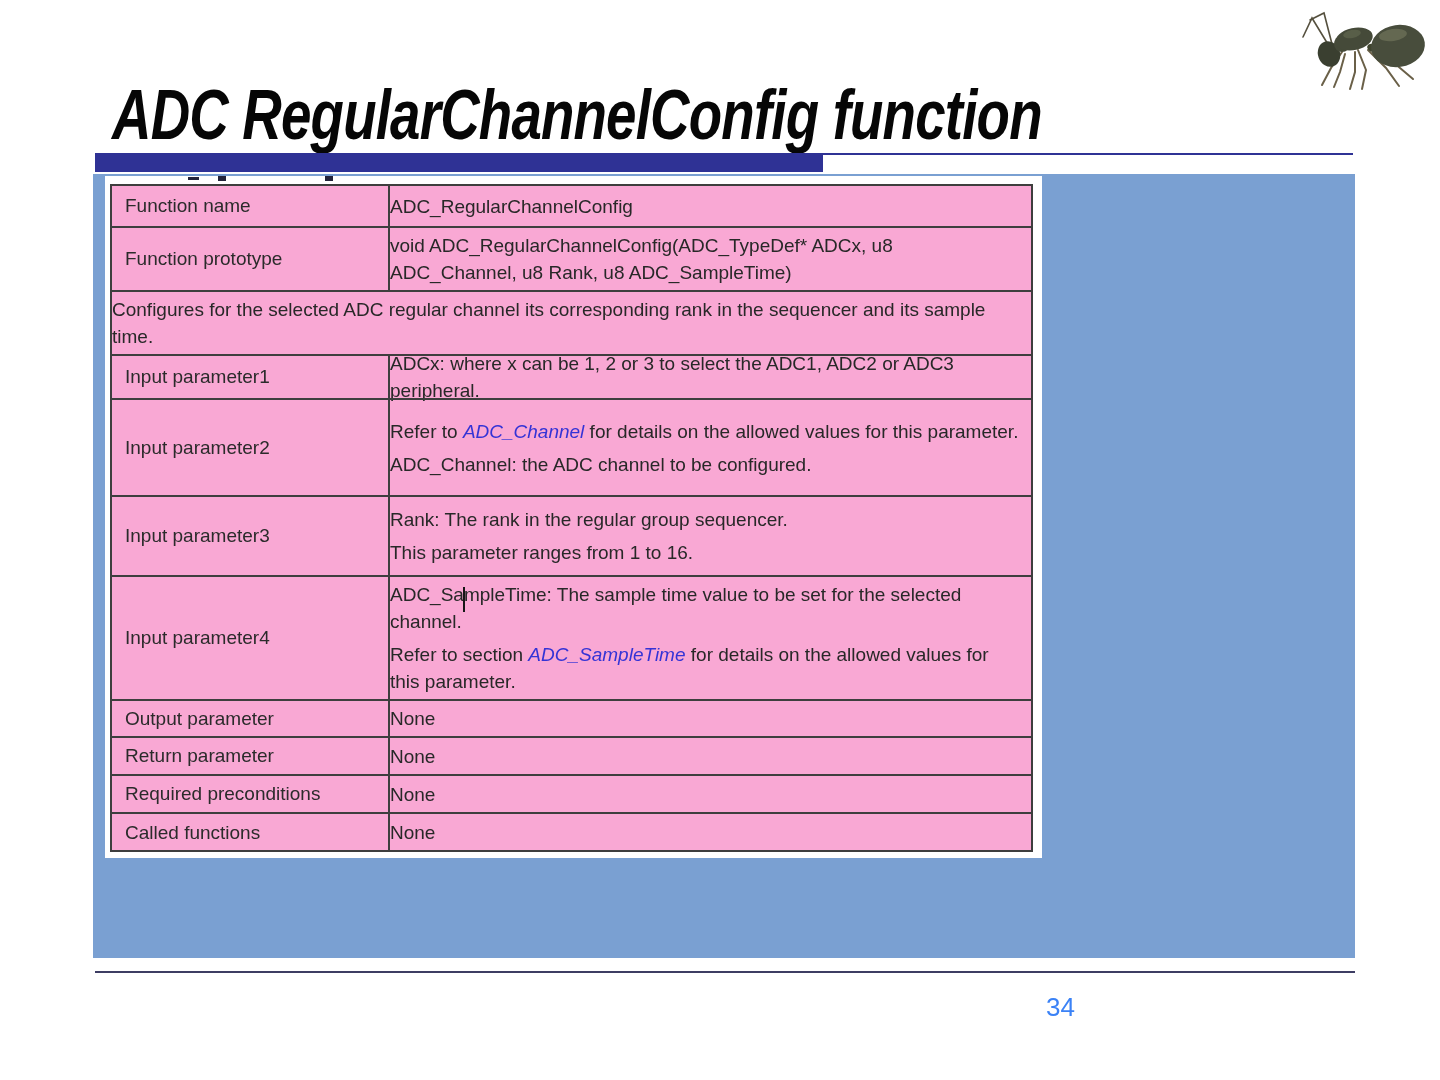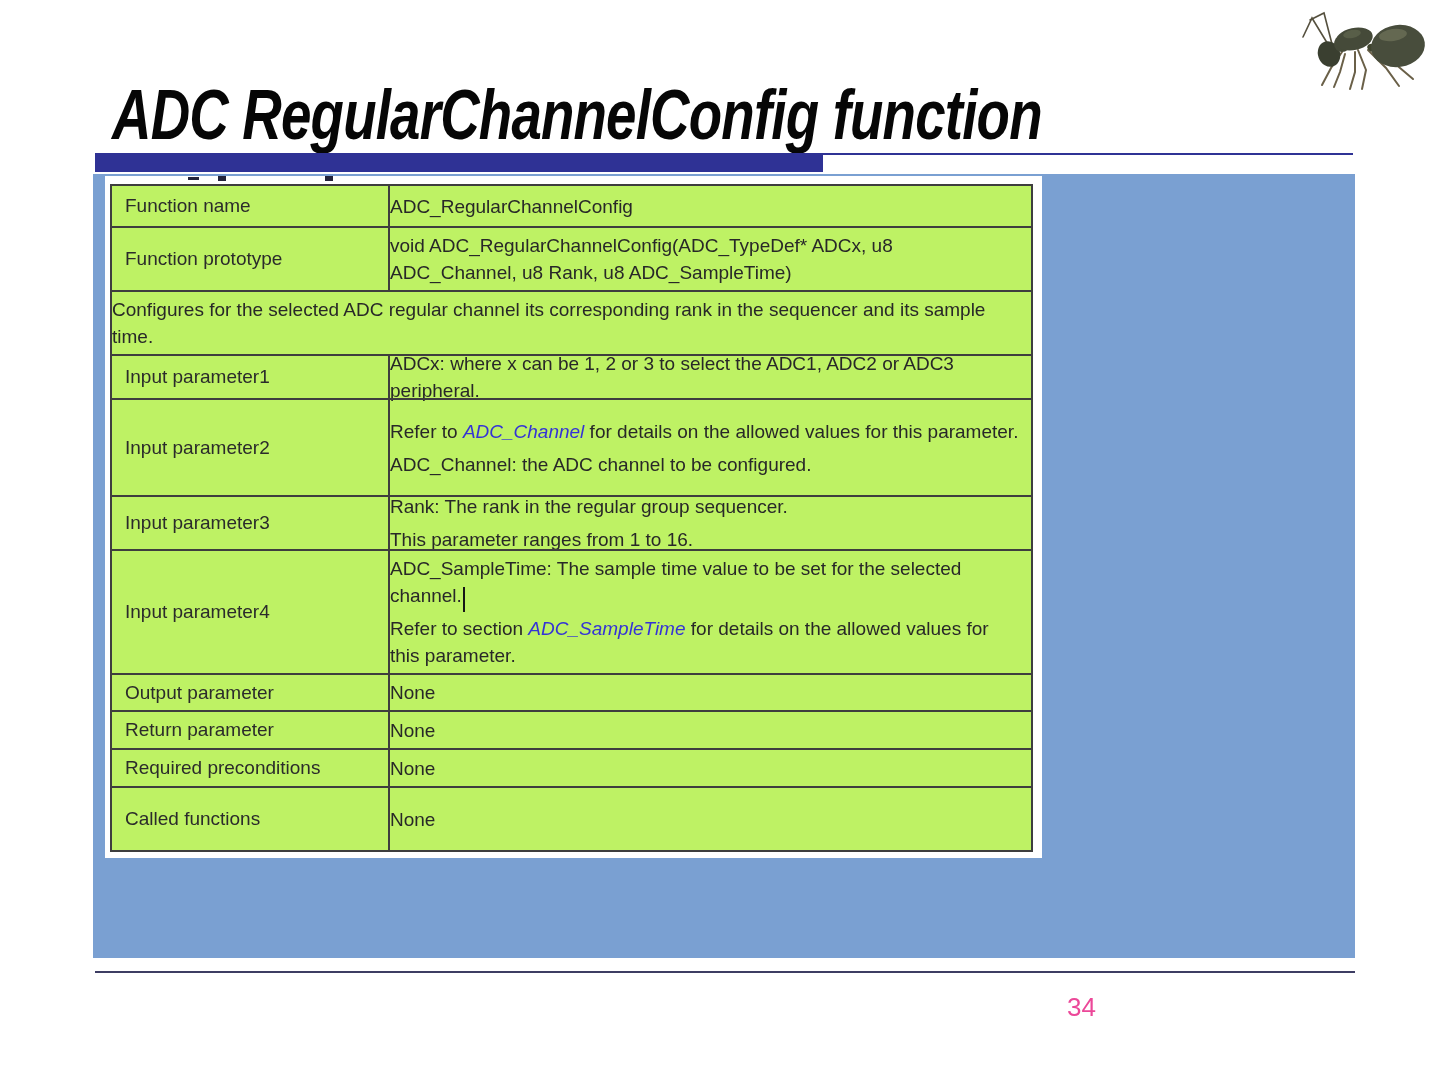--- a/index.html
+++ b/index.html
@@ -17,40 +17,40 @@
   .rule-top { position:absolute; left:95px; top:153px; width:1258px; height:2px; background:#2F3295; }
   .accent-bar { position:absolute; left:95px; top:155px; width:728px; height:17px; background:#2F3295; }
   .panel { position:absolute; left:93px; top:174px; width:1262px; height:784px; background:#7AA0D2; }
   .doc { position:absolute; left:105px; top:176px; width:937px; height:682px; background:#ffffff; }
   .crop-mark { position:absolute; background:#23233a; }
   .m1 { left:83px;  top:1px; width:11px; height:3px; }
   .m2 { left:113px; top:0;   width:8px;  height:5px; }
   .m3 { left:220px; top:0;   width:8px;  height:5px; }
   .ftable {
     position:absolute; left:5px; top:8px; width:923px; height:668px;
-    border:2px solid #3e3e3e; background:#bef264;
+    border:2px solid #3e3e3e; background:#f9a8d4;
     display:flex; flex-direction:column;
   }
   .t-row { display:flex; border-top:2px solid #3e3e3e; flex:0 0 auto; }
   .t-row:first-child { border-top:none; }
   .cell-label {
     flex:0 0 278px; border-right:2px solid #3e3e3e;
     display:flex; align-items:center; padding-left:13px;
     font-size:19px; color:#2b2b2b;
   }
   .cell-value {
     flex:1 1 auto; padding:2px 8px 2px 0;
     display:flex; flex-direction:column; justify-content:center;
     font-size:19px;
   }
   .cell-value p { line-height:27px; margin:3px 0; }
   .doc-link { font-style:italic; color:#3433D6; text-decoration:none; cursor:pointer; }
   .caret { position:absolute; left:358px; top:411px; width:2px; height:25px; background:#161616; }
   .rule-bottom { position:absolute; left:95px; top:971px; width:1260px; height:2px; background:#3d3d63; }
-  .page-num { position:absolute; left:1046px; top:992px; font-size:26px; color:#ec4899;margin-left:21px; }
+  .page-num { position:absolute; left:1046px; top:992px; font-size:26px; color:#3b82f6; }
   .ant { position:absolute; left:1298px; top:6px; width:136px; height:92px; }
 </style>
 </head>
 <body>
 
 <div>
 
   <h1 class="title">ADC RegularChannelConfig function</h1>
 
   <svg class="ant" viewBox="0 0 136 92" xmlns="http://www.w3.org/2000/svg">
@@ -114,21 +114,21 @@
       </div>
 
       <div class="t-row" style="height:97px">
         <div class="cell-label">Input parameter2</div>
         <div class="cell-value">
           <p><span>Refer to </span><a class="doc-link">ADC_Channel</a><span> for details on the allowed values for this parameter.</span></p>
           <p>ADC_Channel: the ADC channel to be configured.</p>
         </div>
       </div>
 
-      <div class="t-row" style="height:54px">
+      <div class="t-row" style="height:80px">
         <div class="cell-label">Input parameter3</div>
         <div class="cell-value">
           <p>Rank: The rank in the regular group sequencer.</p>
           <p>This parameter ranges from 1 to 16.</p>
         </div>
       </div>
 
       <div class="t-row" style="height:124px">
         <div class="cell-label">Input parameter4</div>
         <div class="cell-value">

